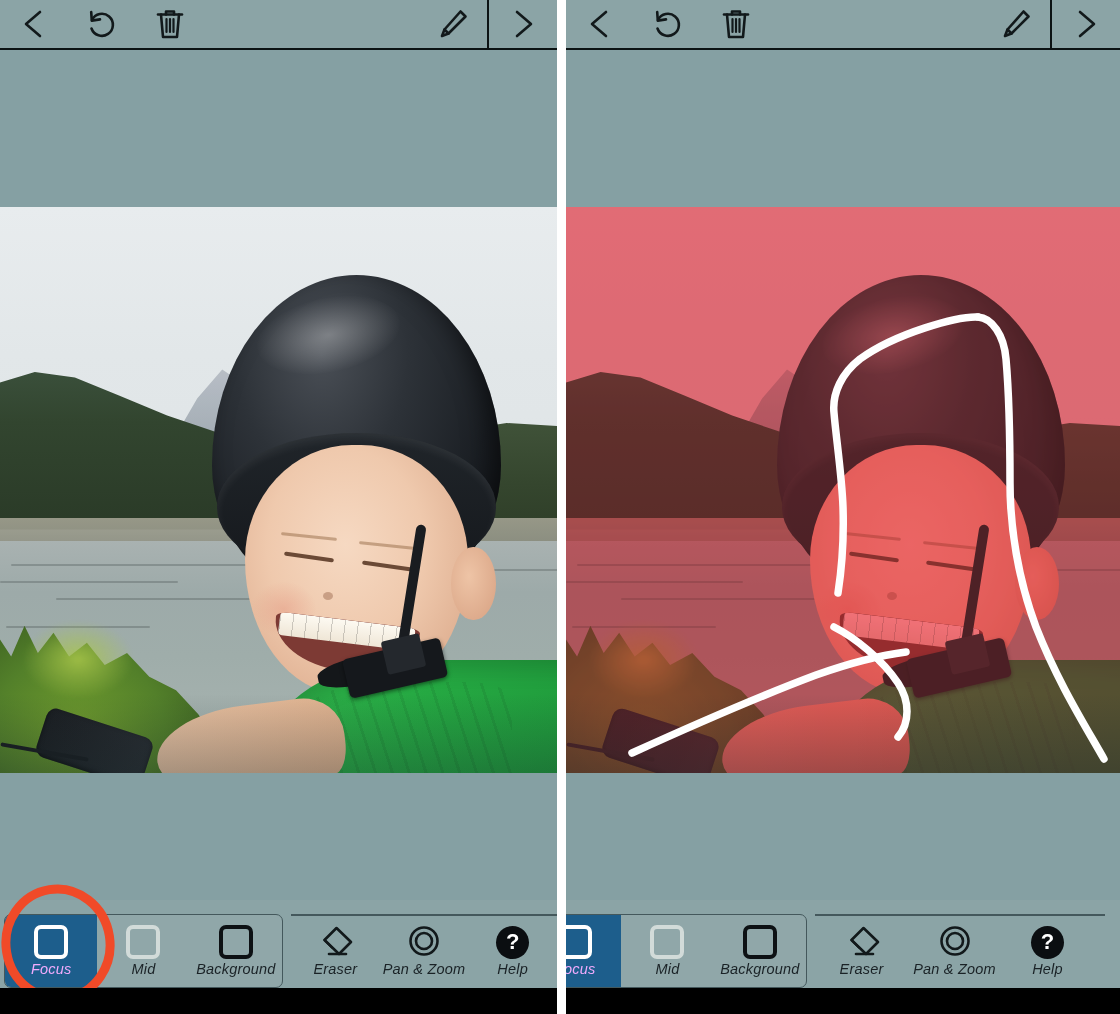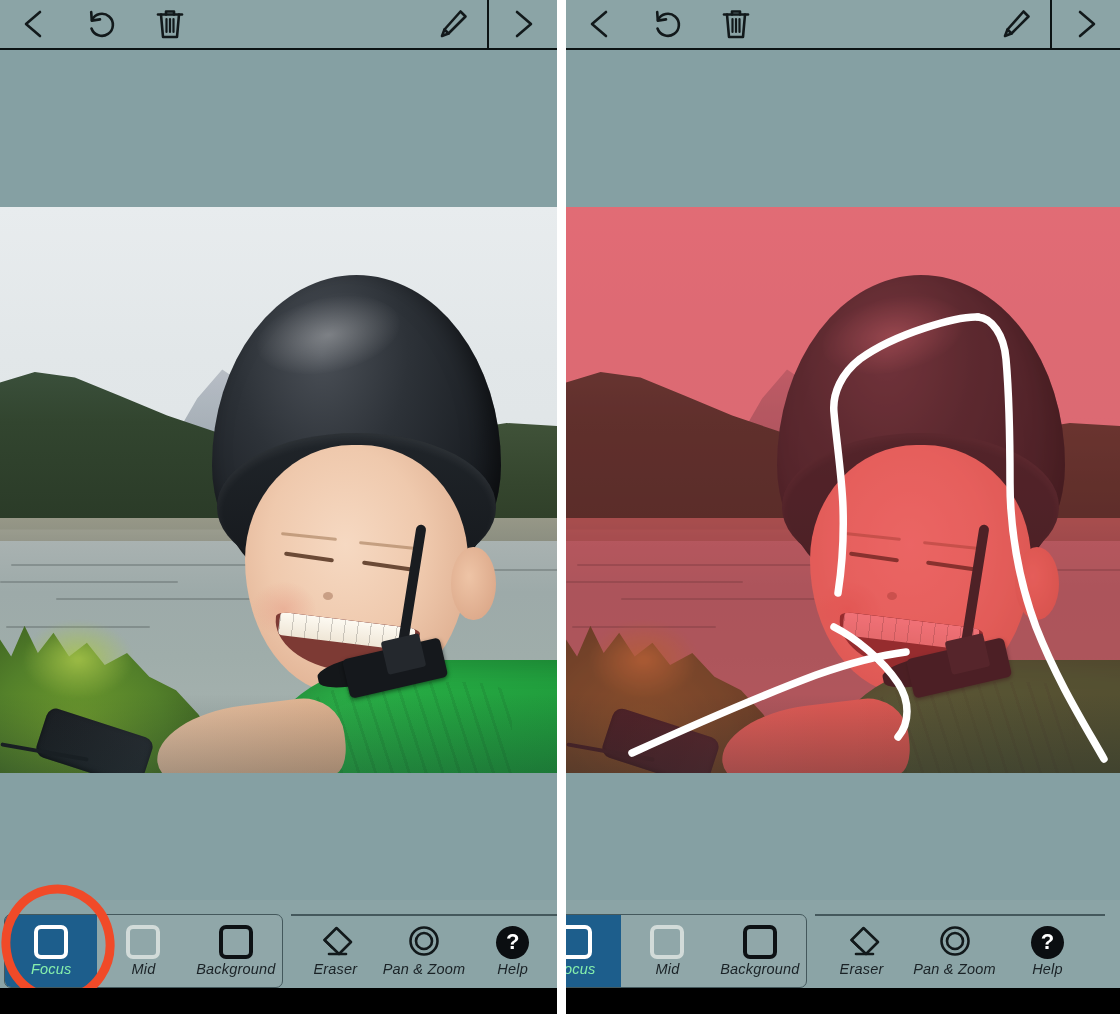--- a/index.html
+++ b/index.html
@@ -158,21 +158,21 @@
   .bb-bg{position:absolute;left:0;top:0;width:100%;height:88px;background:#8ba4a6;}
   .bb-black{position:absolute;left:0;bottom:0;width:100%;height:26px;background:#000;}
   .tool-group{position:absolute;top:14px;height:74px;
         border:1.6px solid #44585c;border-radius:7px;box-sizing:border-box;
         display:flex;background:rgba(255,255,255,.045);overflow:hidden;}
   .tool{width:93px;height:100%;display:flex;flex-direction:column;
         align-items:center;justify-content:center;gap:3px;box-sizing:border-box;}
   .tool.sel{background:#1d5e8c;}
   .tool .lbl{font-style:italic;font-size:14.5px;color:#1a2226;
         letter-spacing:.2px;line-height:1;}
-  .tool.sel .lbl{color:#86efac;}
+  .tool.sel .lbl{color:#f0abfc;}
   .sq{width:34px;height:34px;border-radius:7px;box-sizing:border-box;}
   .sq.focus{border:4px solid #ffffff;}
   .sq.mid{border:4px solid #d2dbd9;}
   .sq.bg{border:4px solid #0d1114;}
   .grp2{border:none;background:none;}
   .grp2 .tool{width:93px;}
   .grp2-line{position:absolute;top:14px;height:1.6px;background:#44585c;}
 
   .help-dot{width:33px;height:33px;border-radius:50%;background:#0b0e11;
         color:#fff;font-weight:bold;font-size:22px;display:flex;

